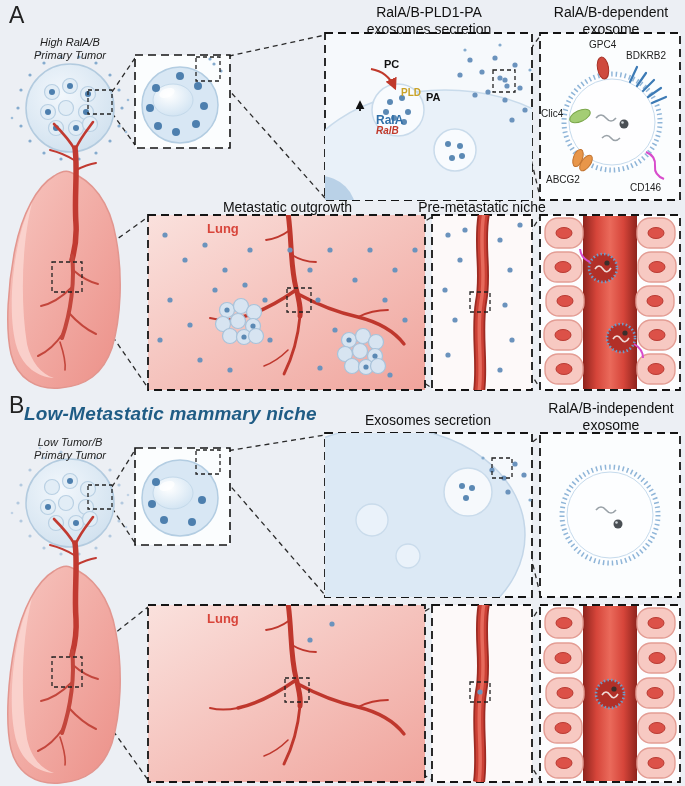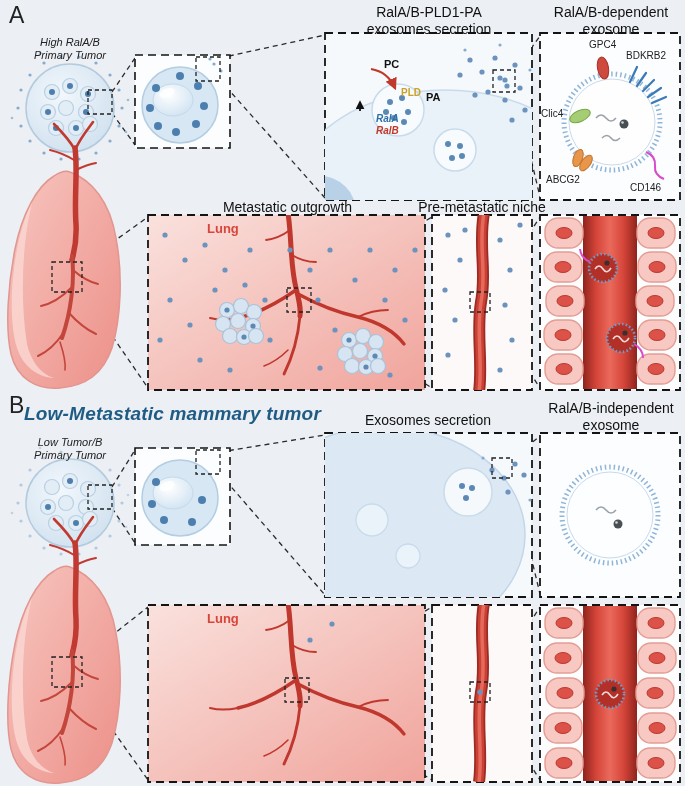--- a/index.html
+++ b/index.html
@@ -7,21 +7,21 @@
   svg.art{position:absolute;left:0;top:0;}
   .lbl{position:absolute;color:#1a1a1a;line-height:1.18;}
   .panel-label{font-size:23px;color:#222;}
   .title-a{font-size:19px;font-weight:bold;font-style:italic;color:#c3362b;letter-spacing:.2px;}
   .title-b{font-size:19px;font-weight:bold;font-style:italic;color:#1f5c85;letter-spacing:.2px;}
   .small-title{font-size:14px;text-align:center;color:#111;}
   .tumor-label{font-size:11px;text-align:center;color:#222;font-style:italic;}
   .lung-label{font-size:13px;font-weight:bold;color:#d8453b;margin-left:44px;}
   .mol{font-weight:bold;font-size:11px;color:#111;padding-left:32px;}
   .mol.pld{color:#c9a227;font-size:10px;margin-left:22px;}
-  .mol.rala{color:#2f6fa8;font-size:10px;font-style:italic;}
+  .mol.rala{color:#2f6fa8;font-size:12px;}
   .mol.ralb{color:#c0392b;font-size:10px;font-style:italic;}
   .protein{font-size:10px;color:#222;}
 </style>
 </head>
 <body>
 
 <div class="figure">
 
 <svg class="art" width="685" height="786" viewBox="0 0 685 786">
 <defs>
@@ -535,21 +535,21 @@
 <div class="lbl protein" style="left:626px;top:50px">BDKRB2</div>
 <div class="lbl protein" style="left:541px;top:108px">Clic4</div>
 <div class="lbl protein" style="left:546px;top:174px">ABCG2</div>
 <div class="lbl protein" style="left:630px;top:182px">CD146</div>
 
 <div class="lbl small-title" style="left:200px;top:199px;width:175px">Metastatic outgrowth</div>
 <div class="lbl small-title" style="left:418px;top:199px;width:128px">Pre-metastatic niche</div>
 <div class="lbl lung-label" style="left:163px;top:221px">Lung</div>
 
 <div class="lbl panel-label" style="left:9px;top:392px">B</div>
-<div class="lbl title-b" style="left:24px;top:403px">Low-Metastatic mammary tumor</div>
+<div class="lbl title-b" style="left:24px;top:403px">Low-Metastatic mammary niche</div>
 <div class="lbl tumor-label" style="left:14px;top:436px;width:112px">
   <div>Low Tumor/B</div>
   <div>Primary Tumor</div>
 </div>
 <div class="lbl small-title" style="left:358px;top:412px;width:140px">Exosomes secretion</div>
 <div class="lbl small-title" style="left:545px;top:400px;width:132px">
   <div>RalA/B-independent</div>
   <div>exosome</div>
 </div>
 <div class="lbl lung-label" style="left:163px;top:611px">Lung</div>

